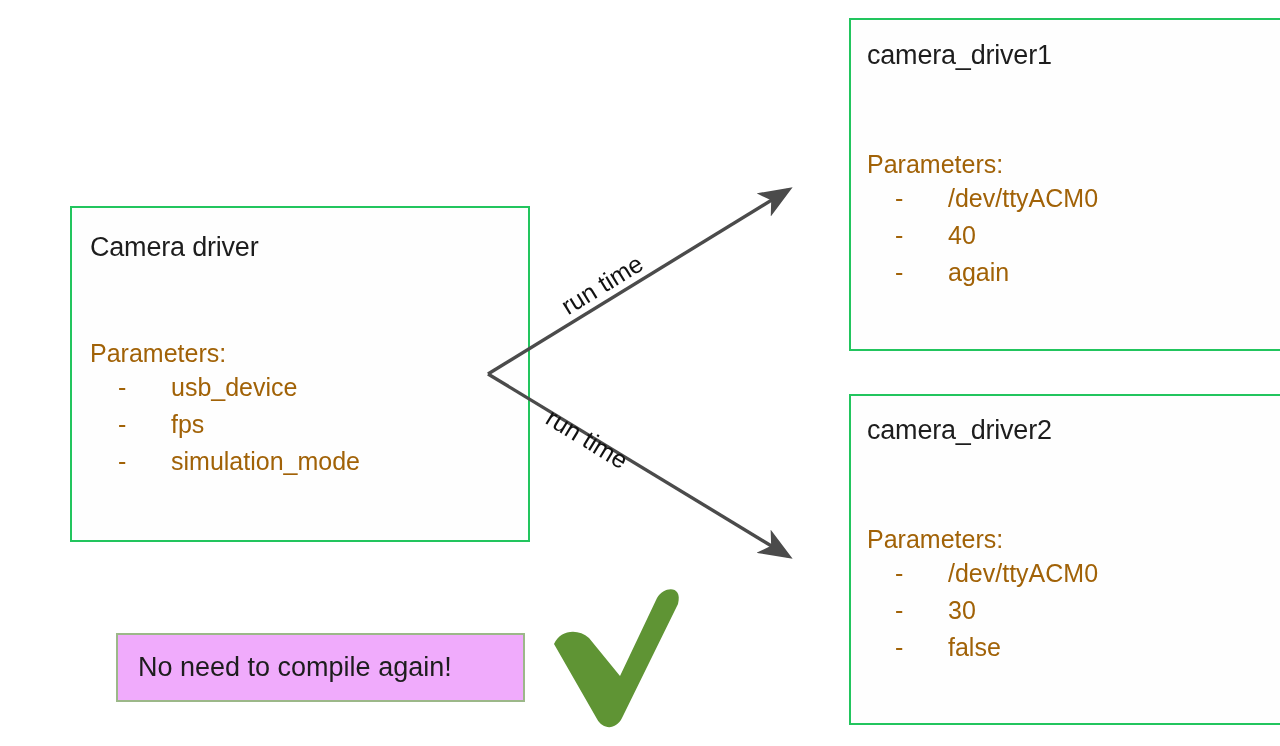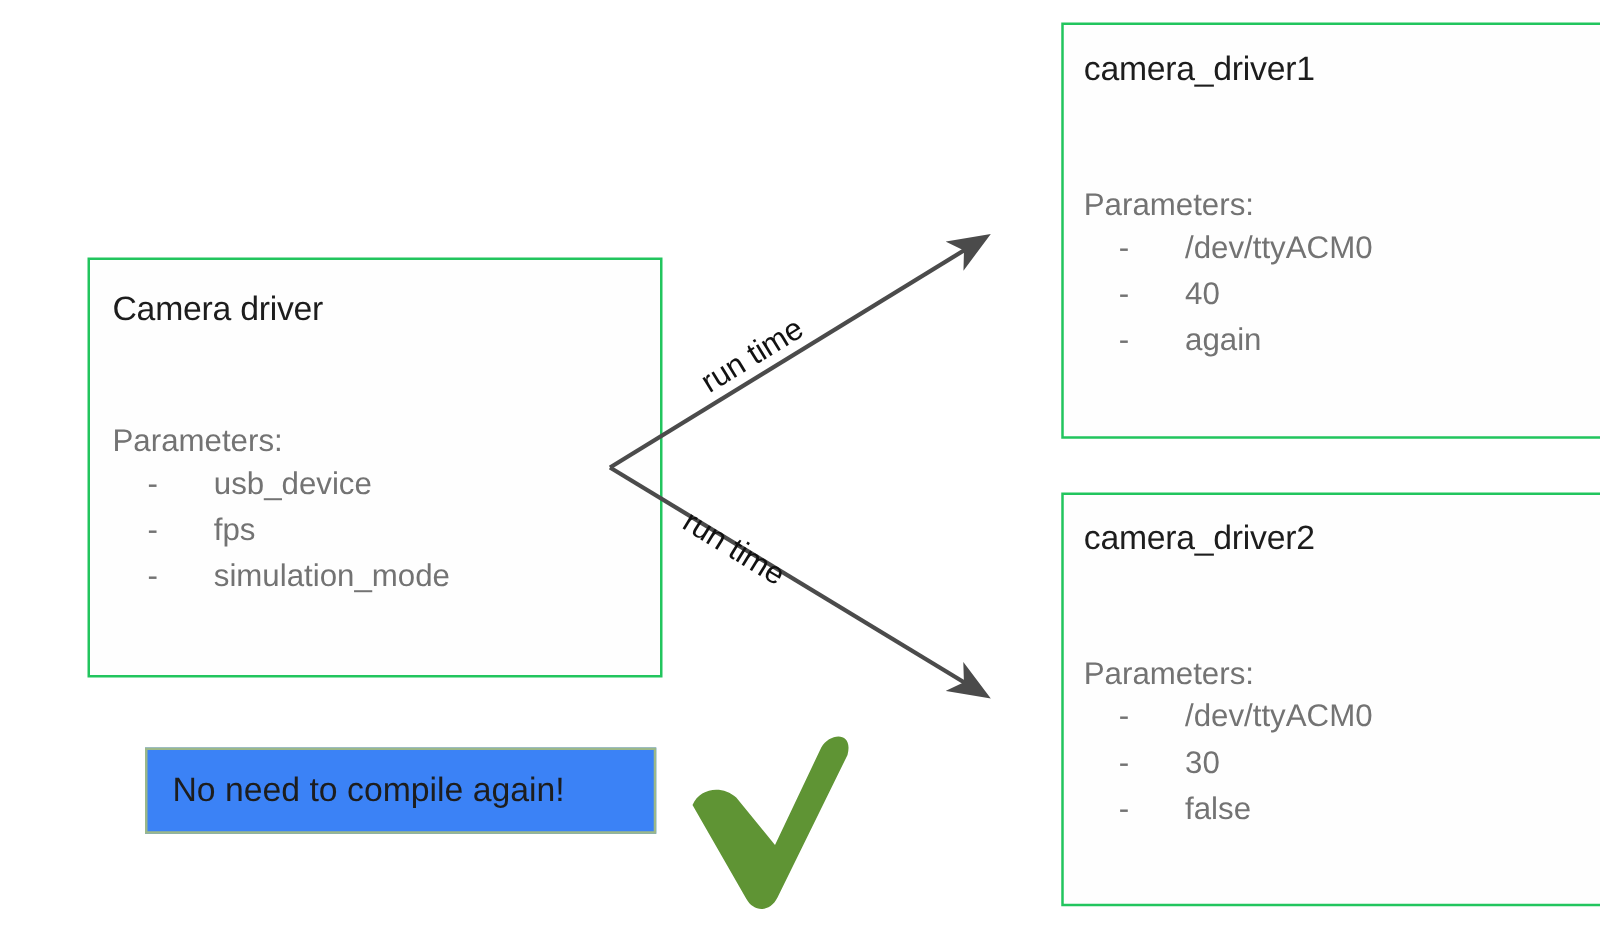--- a/index.html
+++ b/index.html
@@ -31,21 +31,21 @@
   .node .title {
     position: absolute;
     color: #1d1d1d;
     font-size: 27px;
     line-height: 1;
     letter-spacing: -0.2px;
     white-space: nowrap;
   }
   .params {
     position: absolute;
-    color: #737373;
+    color: #a16207;
     font-size: 25px;
     line-height: 1;
     white-space: nowrap;
   }
   .params-head {
     display: block;
     margin-bottom: 9px;
   }
   .param-row {
     display: block;
@@ -74,26 +74,26 @@
   #node-inst1 .params { left: 16px; top: 132px; }
 
   #node-inst2    { left: 805px; top: 394px; width: 463px; height: 331px; }
   #node-inst2 .title  { left: 16px; top: 21px; }
   #node-inst2 .params { left: 16px; top: 131px; }
 
   
   #note-box {
     position: absolute;
     left: 116px;
-    top: 598px;
+    top: 633px;
     width: 409px;
     height: 69px;
     box-sizing: border-box;
     border: 2px solid #9cb889;
-    background: #3b82f6;
+    background: #f0abfc;
   }
   #note-box .note-text {
     position: absolute;
     left: 20px;
     top: 19px;
     font-size: 27px;
     line-height: 1;
     color: #1d1d1d;
     white-space: nowrap;
   }

